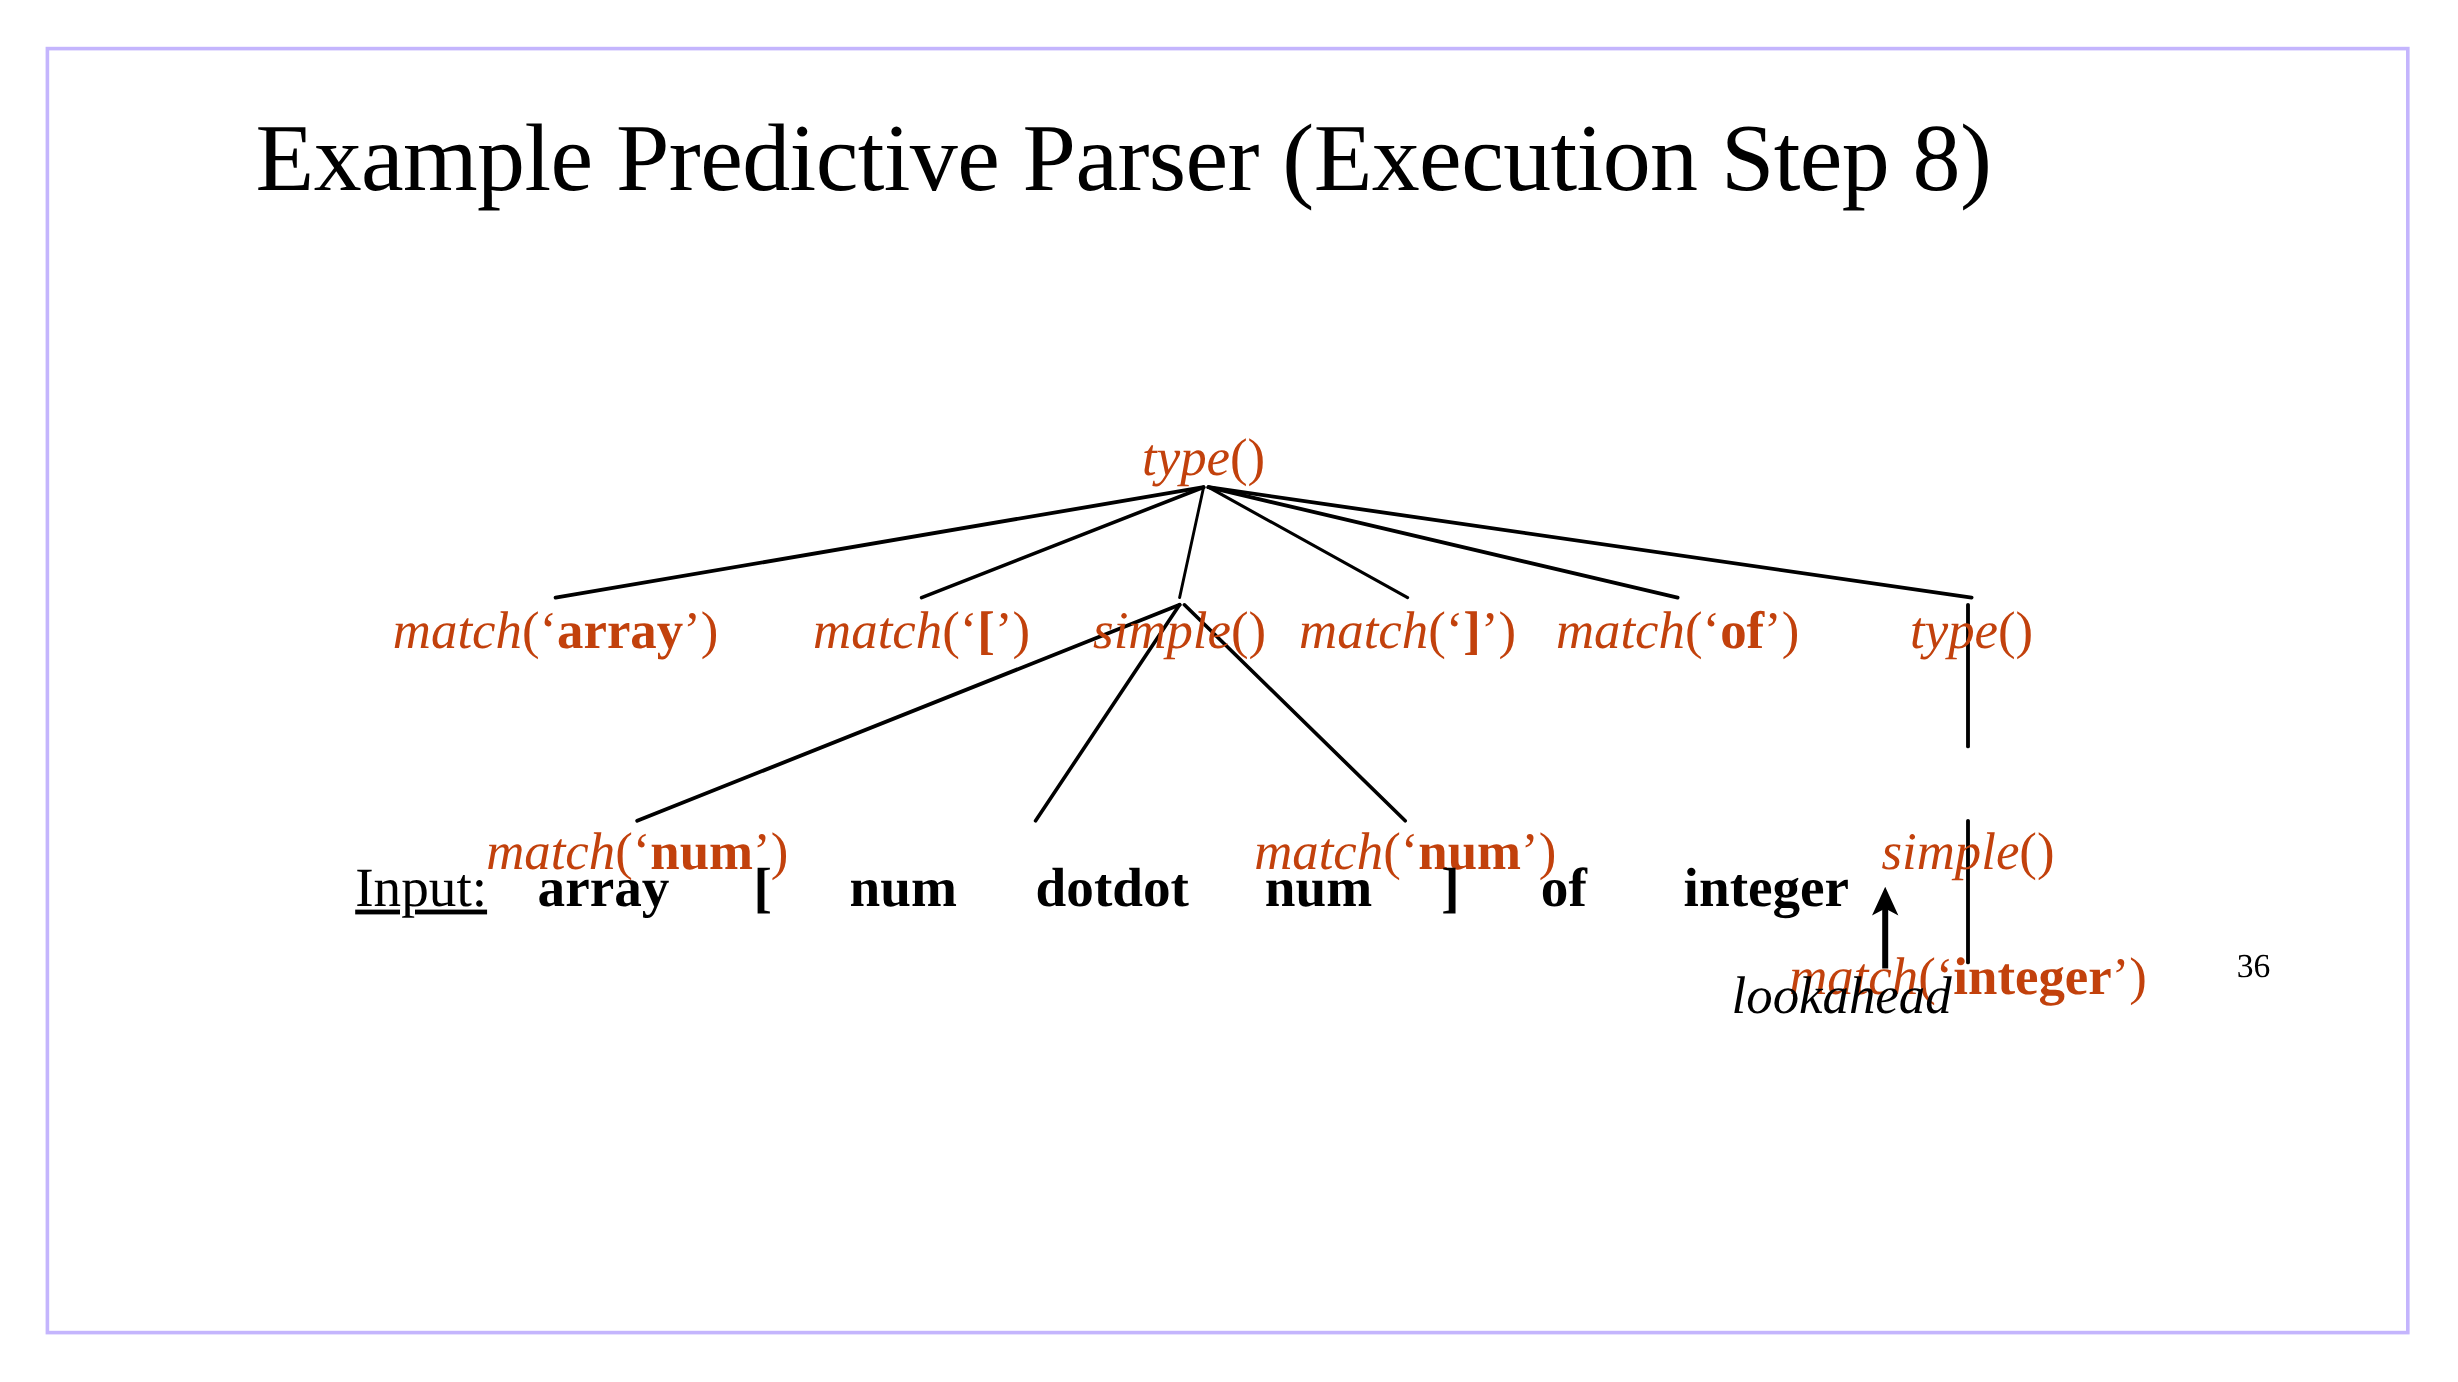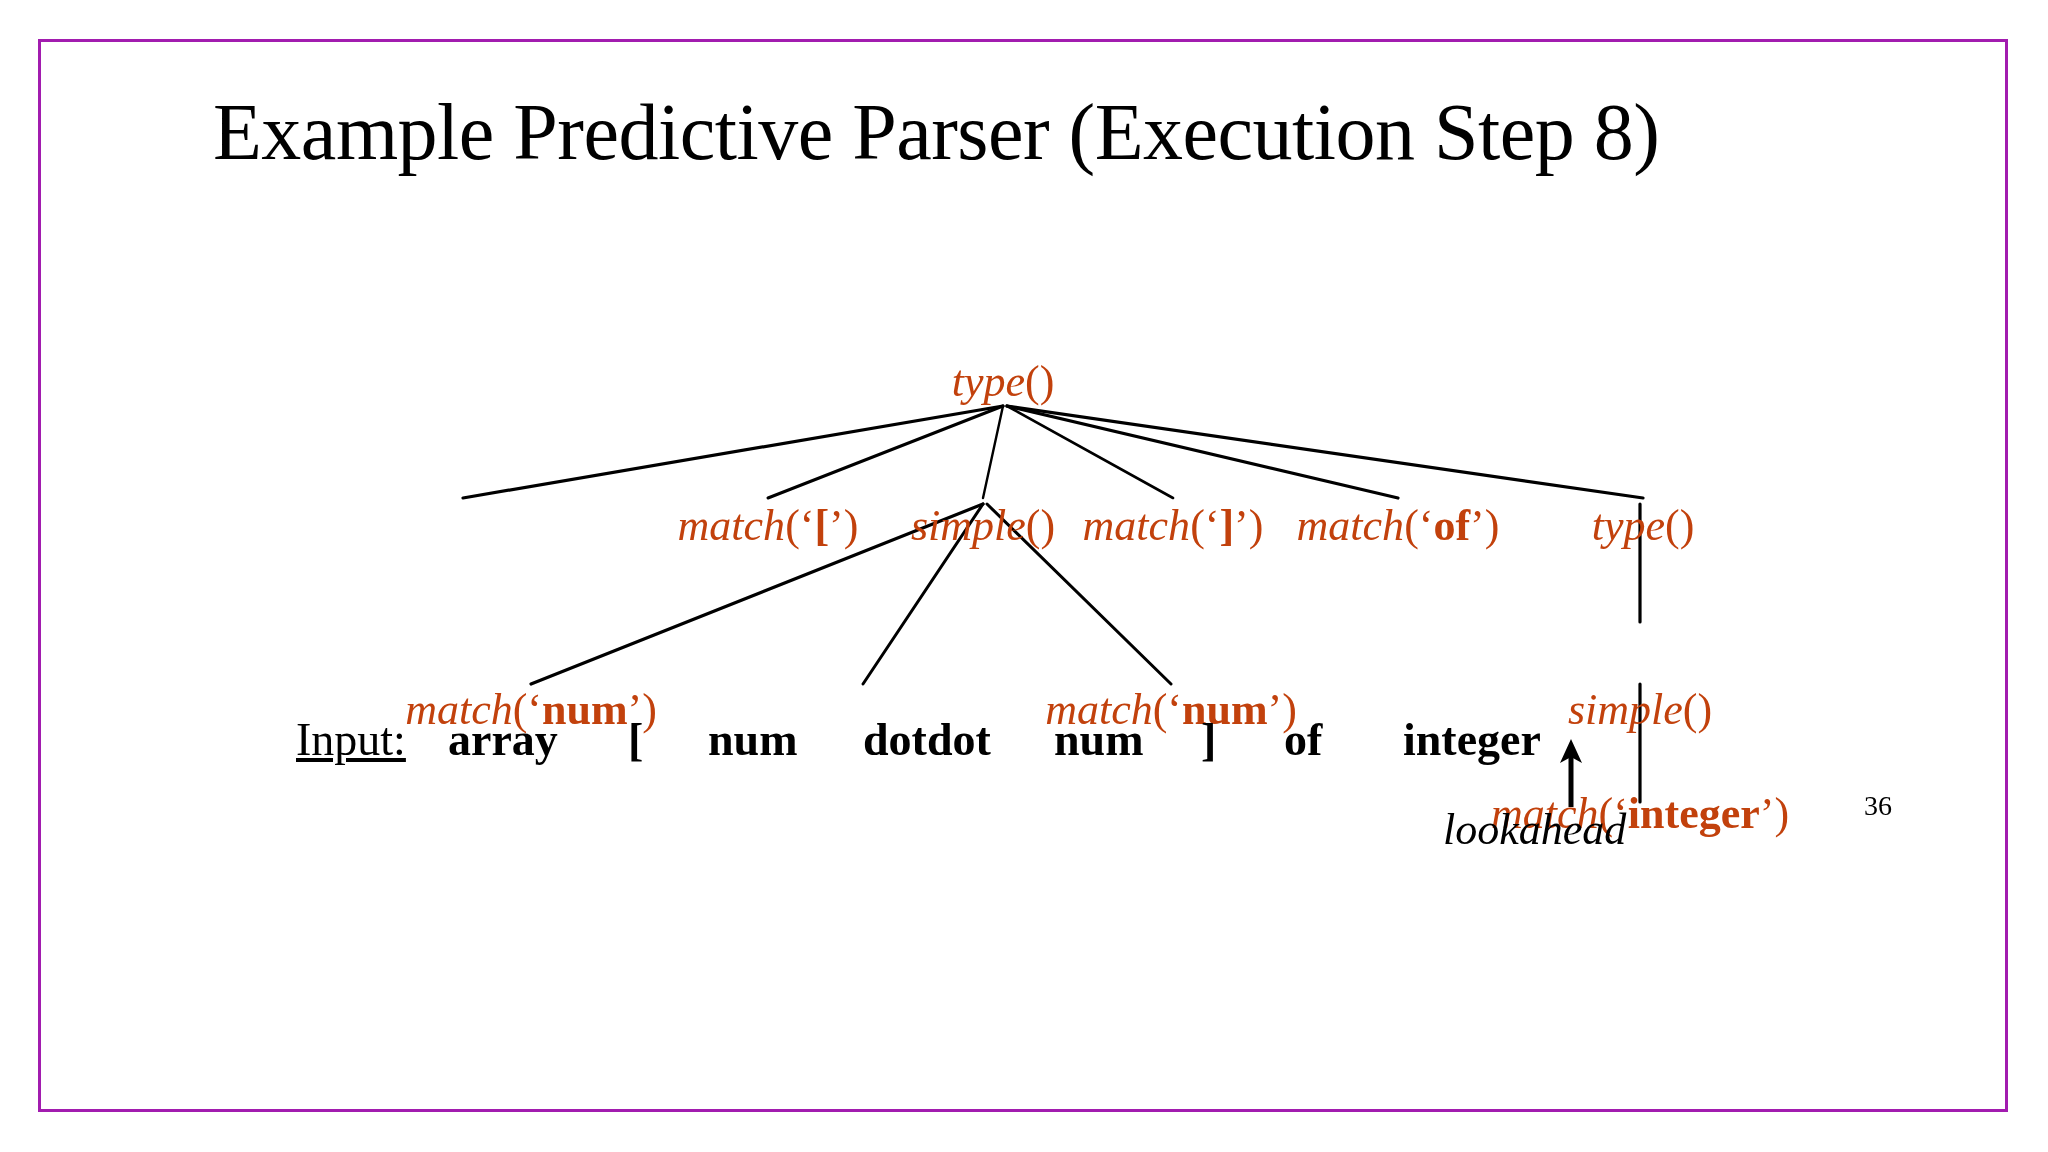--- a/index.html
+++ b/index.html
@@ -14,21 +14,21 @@
     font-family: "Liberation Serif", "DejaVu Serif", serif;
     color: #000000;
   }
 
   #slide {
     position: absolute;
     left: 38px;
     top: 39px;
     width: 1970px;
     height: 1073px;
-    border: 3px solid #a21caf;
+    border: 3px solid #c4b5fd;
     box-sizing: border-box;
     background: #ffffff;
   }
 
   
   #title {
     position: absolute;
     left: 172px;
     top: 50px;
     width: 1700px;
@@ -153,20 +153,23 @@
 
         <line x1="1599" y1="462" x2="1599" y2="580" stroke-width="3.2"></line>
         <line x1="1599" y1="642" x2="1599" y2="760" stroke-width="3.2"></line>
       </g>
     </svg>
 
     <div class="node" style="left:962px; top:340px;">
       <span class="fn">type</span><span class="punct">()</span>
     </div>
 
+    <div class="node" style="left:422px; top:484px;">
+      <span class="fn">match</span><span class="punct">(‘</span><span class="tok">array</span><span class="punct">’)</span>
+    </div>
 
     <div class="node" style="left:727px; top:484px;">
       <span class="fn">match</span><span class="punct">(‘</span><span class="tok">[</span><span class="punct">’)</span>
     </div>
 
     <div class="node" style="left:942px; top:484px;">
       <span class="fn">simple</span><span class="punct">()</span>
     </div>
 
     <div class="node" style="left:1132px; top:484px;">

